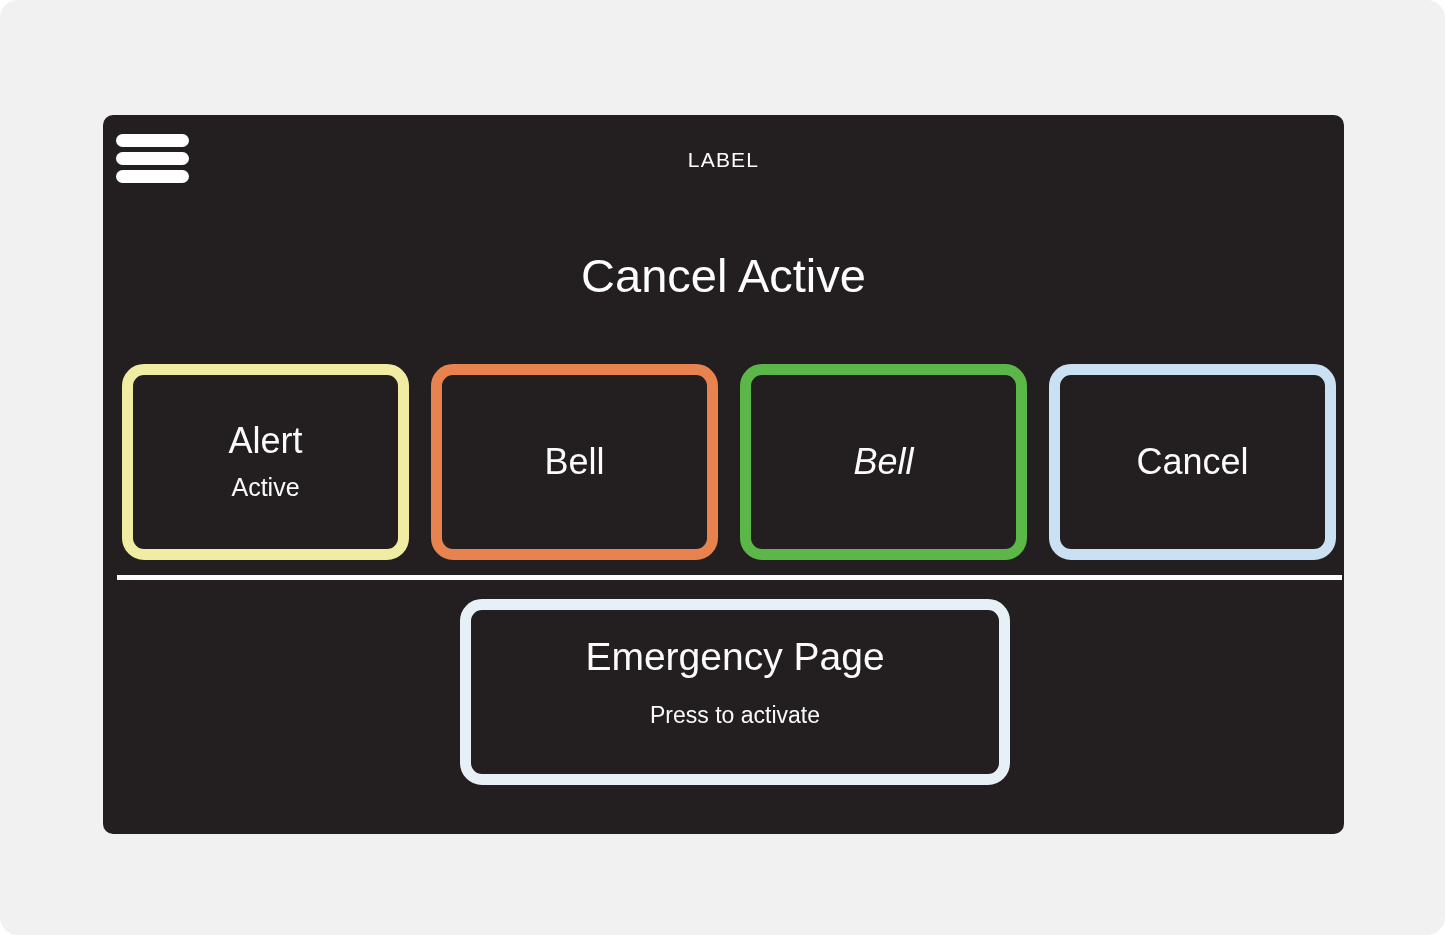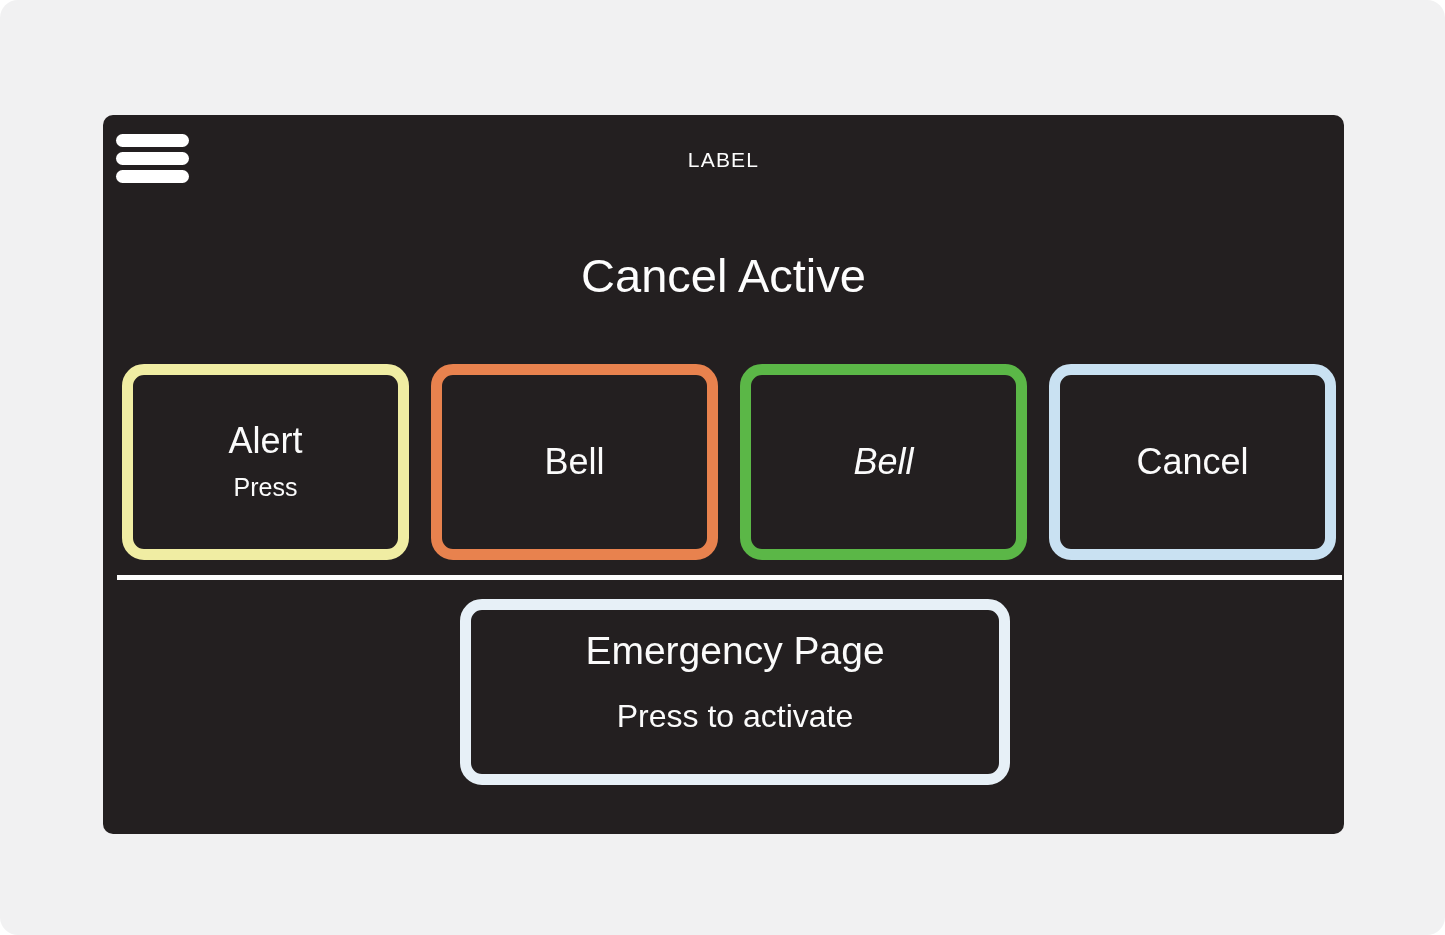--- a/index.html
+++ b/index.html
@@ -109,21 +109,21 @@
     display: flex;
     flex-direction: column;
     align-items: center;
     justify-content: center;
     gap: 22px;
     cursor: pointer;
     color: #fbfbfb;
     padding-bottom: 18px;
   }
   .emergency-btn .btn-title { font-size: 39px; }
-  .emergency-btn .btn-subtitle { font-size: 32px; max-width: none; }
+  .emergency-btn .btn-subtitle { font-size: 23px; max-width: none; }
 </style>
 </head>
 <body>
 
 <div class="device">
   <div class="panel">
 
     <div class="hamburger">
       <span class="bar"></span>
       <span class="bar"></span>
@@ -131,21 +131,21 @@
     </div>
 
     <div class="top-label">LABEL</div>
 
     <div class="heading">Cancel Active</div>
 
     <div class="button-row">
 
       <div class="alert-btn" style="border-color: rgb(240, 237, 163);">
         <span class="btn-title">Alert</span>
-        <span class="btn-subtitle">Press</span>
+        <span class="btn-subtitle">Active</span>
       </div>
 
       <div class="alert-btn" style="border-color: rgb(232, 130, 78);">
         <span class="btn-title">Bell</span>
       </div>
 
       <div class="alert-btn" style="border-color: rgb(91, 183, 71); font-style: italic;">
         <span class="btn-title">Bell</span>
       </div>
 

